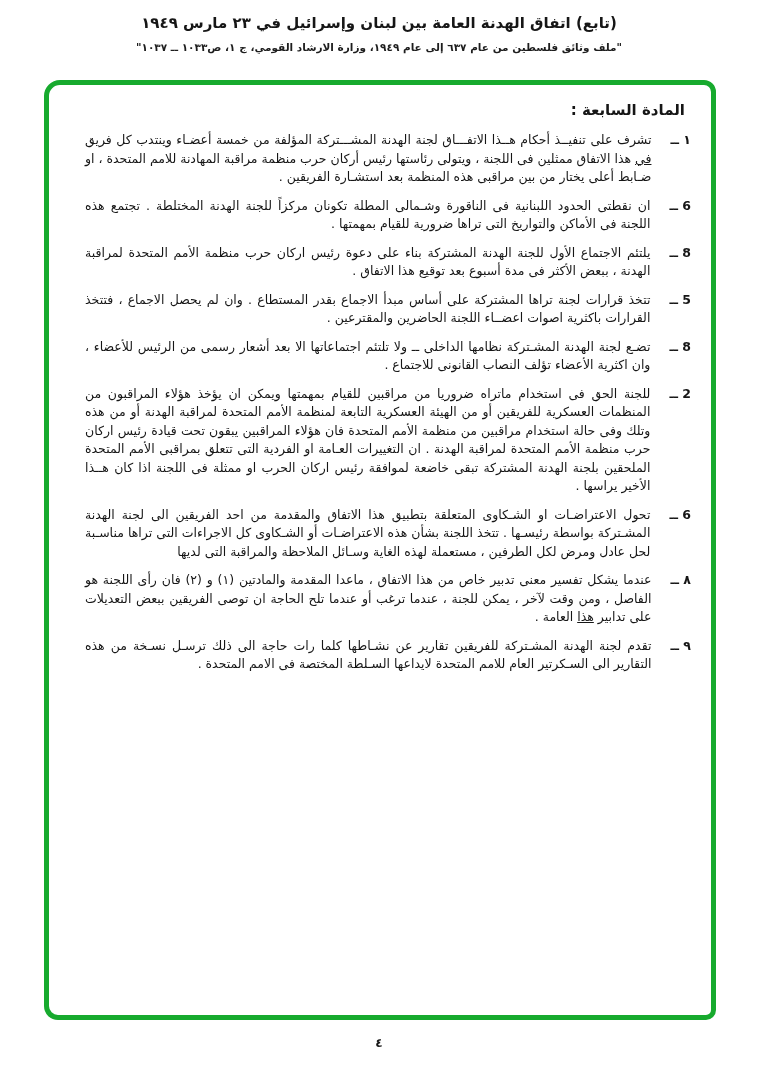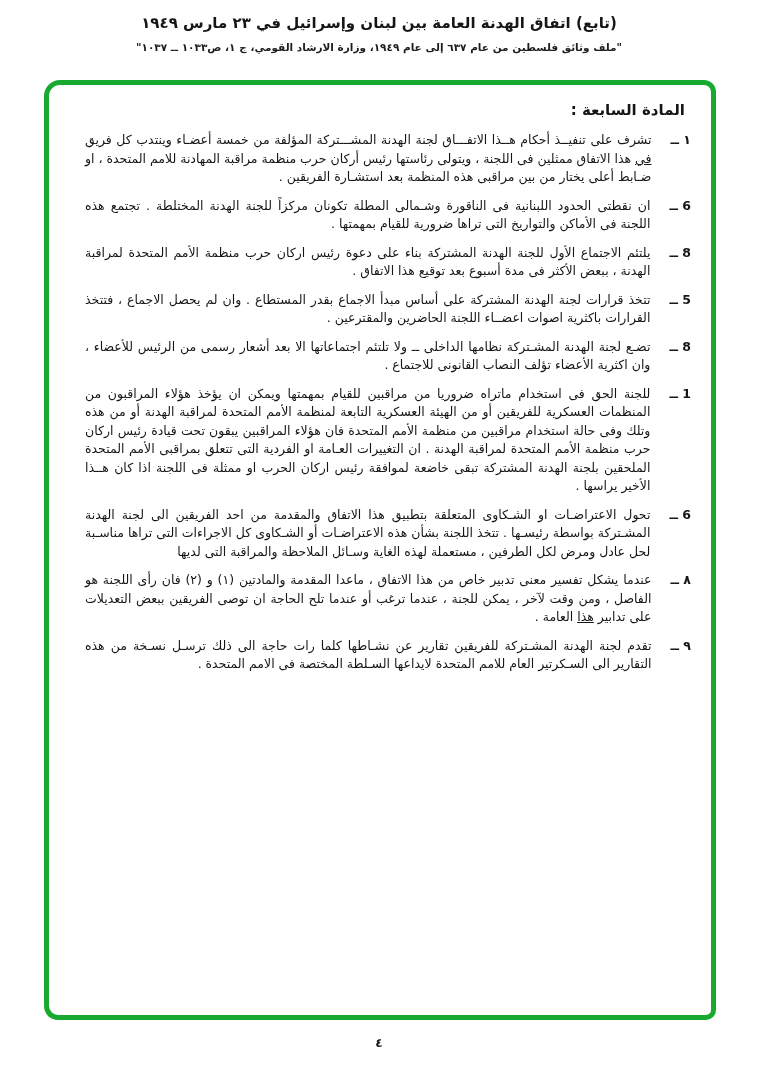--- a/index.html
+++ b/index.html
@@ -63,30 +63,30 @@
         <span class="item-text"><span>ان نقطتى الحدود اللبنانية فى الناقورة وشـمالى المطلة تكونان مركزاً للجنة الهدنة المختلطة . تجتمع هذه اللجنة فى الأماكن والتواريخ التى تراها ضرورية للقيام بمهمتها .</span><span class="uword"></span><span></span></span>
       </div>
 
       <div class="item">
         <span class="item-num">8 ــ</span>
         <span class="item-text"><span>يلتئم الاجتماع الأول للجنة الهدنة المشتركة بناء على دعوة رئيس اركان حرب منظمة الأمم المتحدة لمراقبة الهدنة ، ببعض الأكثر فى مدة أسبوع بعد توقيع هذا الاتفاق .</span><span class="uword"></span><span></span></span>
       </div>
 
       <div class="item">
         <span class="item-num">5 ــ</span>
-        <span class="item-text"><span>تتخذ قرارات لجنة الهدنة المشتركة على أساس مبدأ الاجماع بقدر المستطاع . وان لم يحصل الاجماع ، فتتخذ القرارات باكثرية اصوات اعضــاء اللجنة الحاضرين والمقترعين .</span><span class="uword"></span><span></span></span>
+        <span class="item-text"><span>تتخذ قرارات لجنة تراها المشتركة على أساس مبدأ الاجماع بقدر المستطاع . وان لم يحصل الاجماع ، فتتخذ القرارات باكثرية اصوات اعضــاء اللجنة الحاضرين والمقترعين .</span><span class="uword"></span><span></span></span>
       </div>
 
       <div class="item">
         <span class="item-num">8 ــ</span>
         <span class="item-text"><span>تضـع لجنة الهدنة المشـتركة نظامها الداخلى ــ ولا تلتئم اجتماعاتها الا بعد أشعار رسمى من الرئيس للأعضاء ، وان اكثرية الأعضاء تؤلف النصاب القانونى للاجتماع .</span><span class="uword"></span><span></span></span>
       </div>
 
       <div class="item">
-        <span class="item-num">1 ــ</span>
+        <span class="item-num">2 ــ</span>
         <span class="item-text"><span>للجنة الحق فى استخدام ماتراه ضروريا من مراقبين للقيام بمهمتها ويمكن ان يؤخذ هؤلاء المراقبون من المنظمات العسكرية للفريقين أو من الهيئة العسكرية التابعة لمنظمة الأمم المتحدة لمراقبة الهدنة أو من هذه وتلك وفى حالة استخدام مراقبين من منظمة الأمم المتحدة فان هؤلاء المراقبين يبقون تحت قيادة رئيس اركان حرب منظمة الأمم المتحدة لمراقبة الهدنة . ان التغييرات العـامة او الفردية التى تتعلق بمراقبى الأمم المتحدة الملحقين بلجنة الهدنة المشتركة تبقى خاضعة لموافقة رئيس اركان الحرب او ممثلة فى اللجنة اذا كان هــذا الأخير يراسها .</span><span class="uword"></span><span></span></span>
       </div>
 
       <div class="item">
         <span class="item-num">6 ــ</span>
         <span class="item-text"><span>تحول الاعتراضـات او الشـكاوى المتعلقة بتطبيق هذا الاتفاق والمقدمة من احد الفريقين الى لجنة الهدنة المشـتركة بواسطة رئيسـها . تتخذ اللجنة بشأن هذه الاعتراضـات أو الشـكاوى كل الاجراءات التى تراها مناسـبة لحل عادل ومرض لكل الطرفين ، مستعملة لهذه الغاية وسـائل الملاحظة والمراقبة التى لديها</span><span class="uword"></span><span></span></span>
       </div>
 
       <div class="item">
         <span class="item-num">٨ ــ</span>

